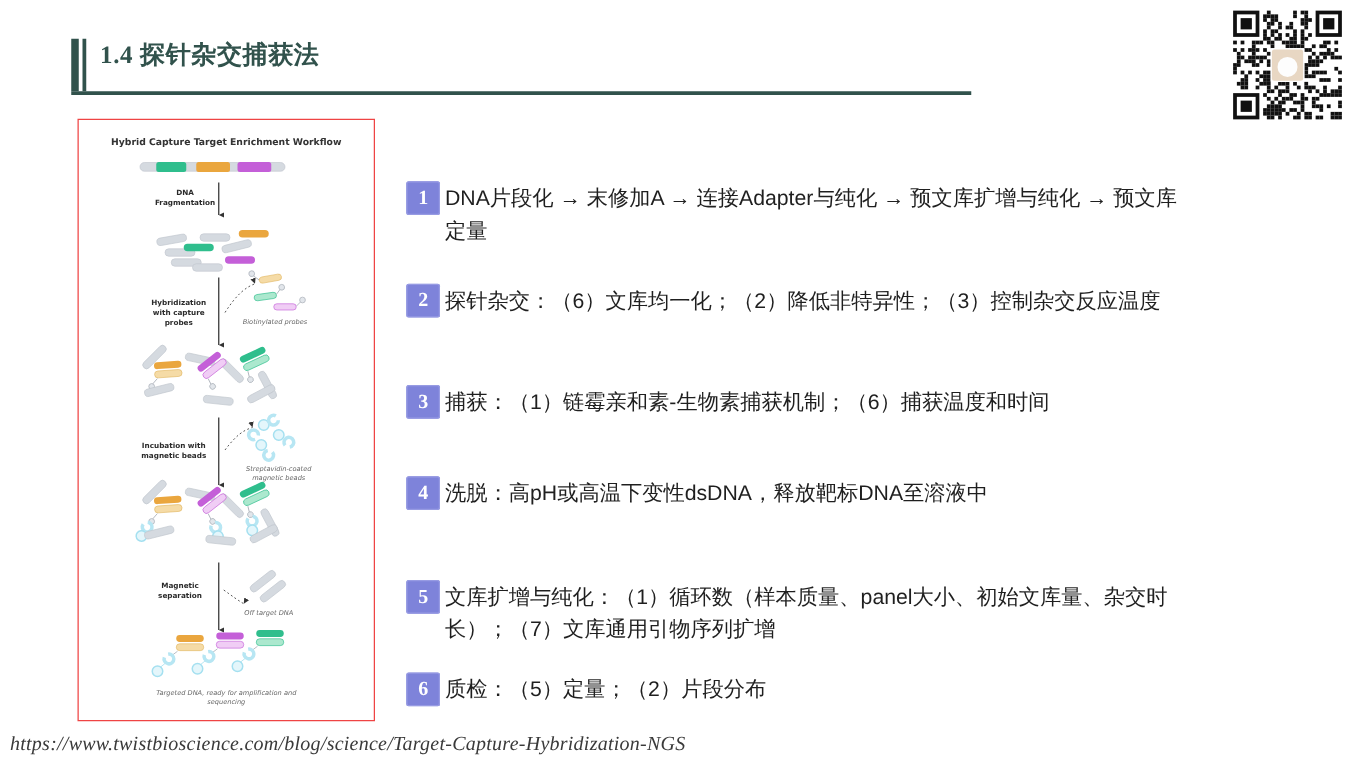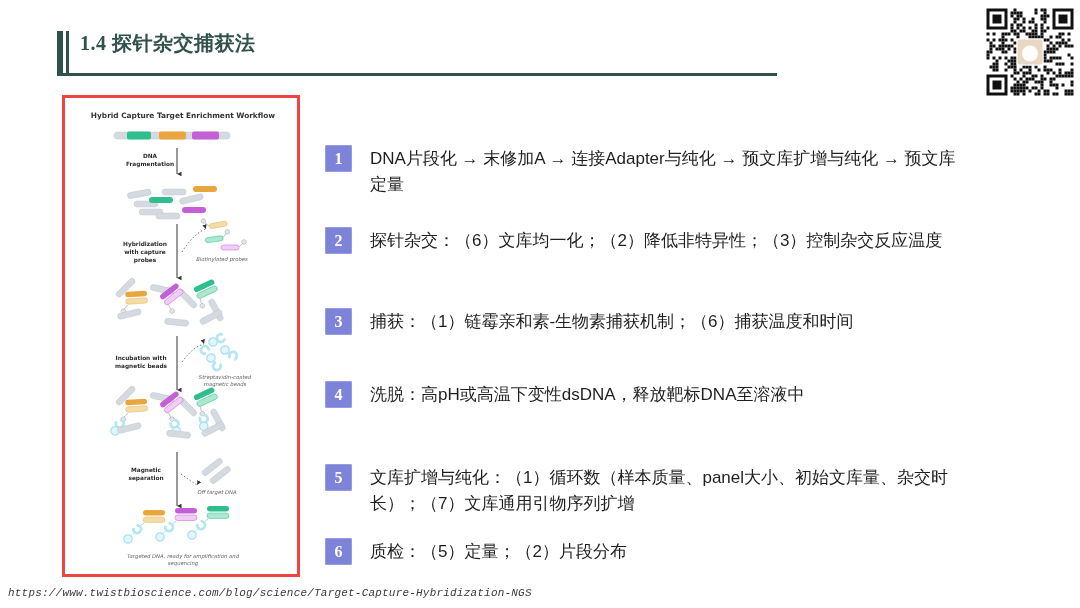--- a/index.html
+++ b/index.html
@@ -12,36 +12,36 @@
   .title-bar-2{position:absolute;left:66px;top:31px;width:3px;height:42px;background:#31524C;}
   .page-title{
     position:absolute;left:80px;top:30px;font-size:20px;font-weight:bold;color:#31524C;
     font-family:"Liberation Serif","Liberation Sans",sans-serif;letter-spacing:.5px;white-space:nowrap;
   }
   .title-underline{position:absolute;left:57px;top:73px;width:720px;height:2.5px;background:#31524C;}
   .qr{position:absolute;left:984px;top:6px;width:92px;height:92px;background:#fff;}
   
   .figure-box{
     position:absolute;left:62px;top:95px;width:238px;height:482px;
-    background:#ffffff;border:3px solid #ef4444;box-sizing:border-box;
+    background:#ffffff;border:1px solid #ef4444;box-sizing:border-box;
   }
   
   .step{position:absolute;left:325px;display:flex;align-items:flex-start;}
   .badge{
     width:27px;height:27px;background:#7E83DA;border-radius:2px;flex:0 0 27px;
     color:#fff;font-family:"Liberation Serif",serif;font-weight:bold;font-size:16px;
     display:flex;align-items:center;justify-content:center;box-shadow:inset 0 0 0 1px #979BE3;
   }
   .step-text{
-    margin-left:18px;width:602px;font-size:17px;line-height:26px;color:#1f1f1f;padding-top:1px;
+    margin-left:4px;width:602px;font-size:17px;line-height:26px;color:#1f1f1f;padding-top:1px;
   }
   
   .footer-url{
-    position:absolute;left:8px;top:587px;font-size:11px;color:#3a3a3a;
-    font-family:Liberation Mono, monospace;font-style:italic;letter-spacing:.2px;
+    position:absolute;left:8px;top:587px;font-size:16px;color:#3a3a3a;
+    font-family:Liberation Serif, serif;font-style:italic;letter-spacing:.2px;
   }
   svg text{font-family:"DejaVu Sans","Liberation Sans",sans-serif;}
   .flow-label{font-size:5.8px;font-weight:bold;fill:#2b2b2b;}
   .ann-label{font-size:5.3px;font-style:italic;fill:#666;}
   .fig-title{font-size:7.4px;font-weight:bold;fill:#333;}
 </style>
 </head>
 <body>
 
 <div class="title-bar-1"></div>

